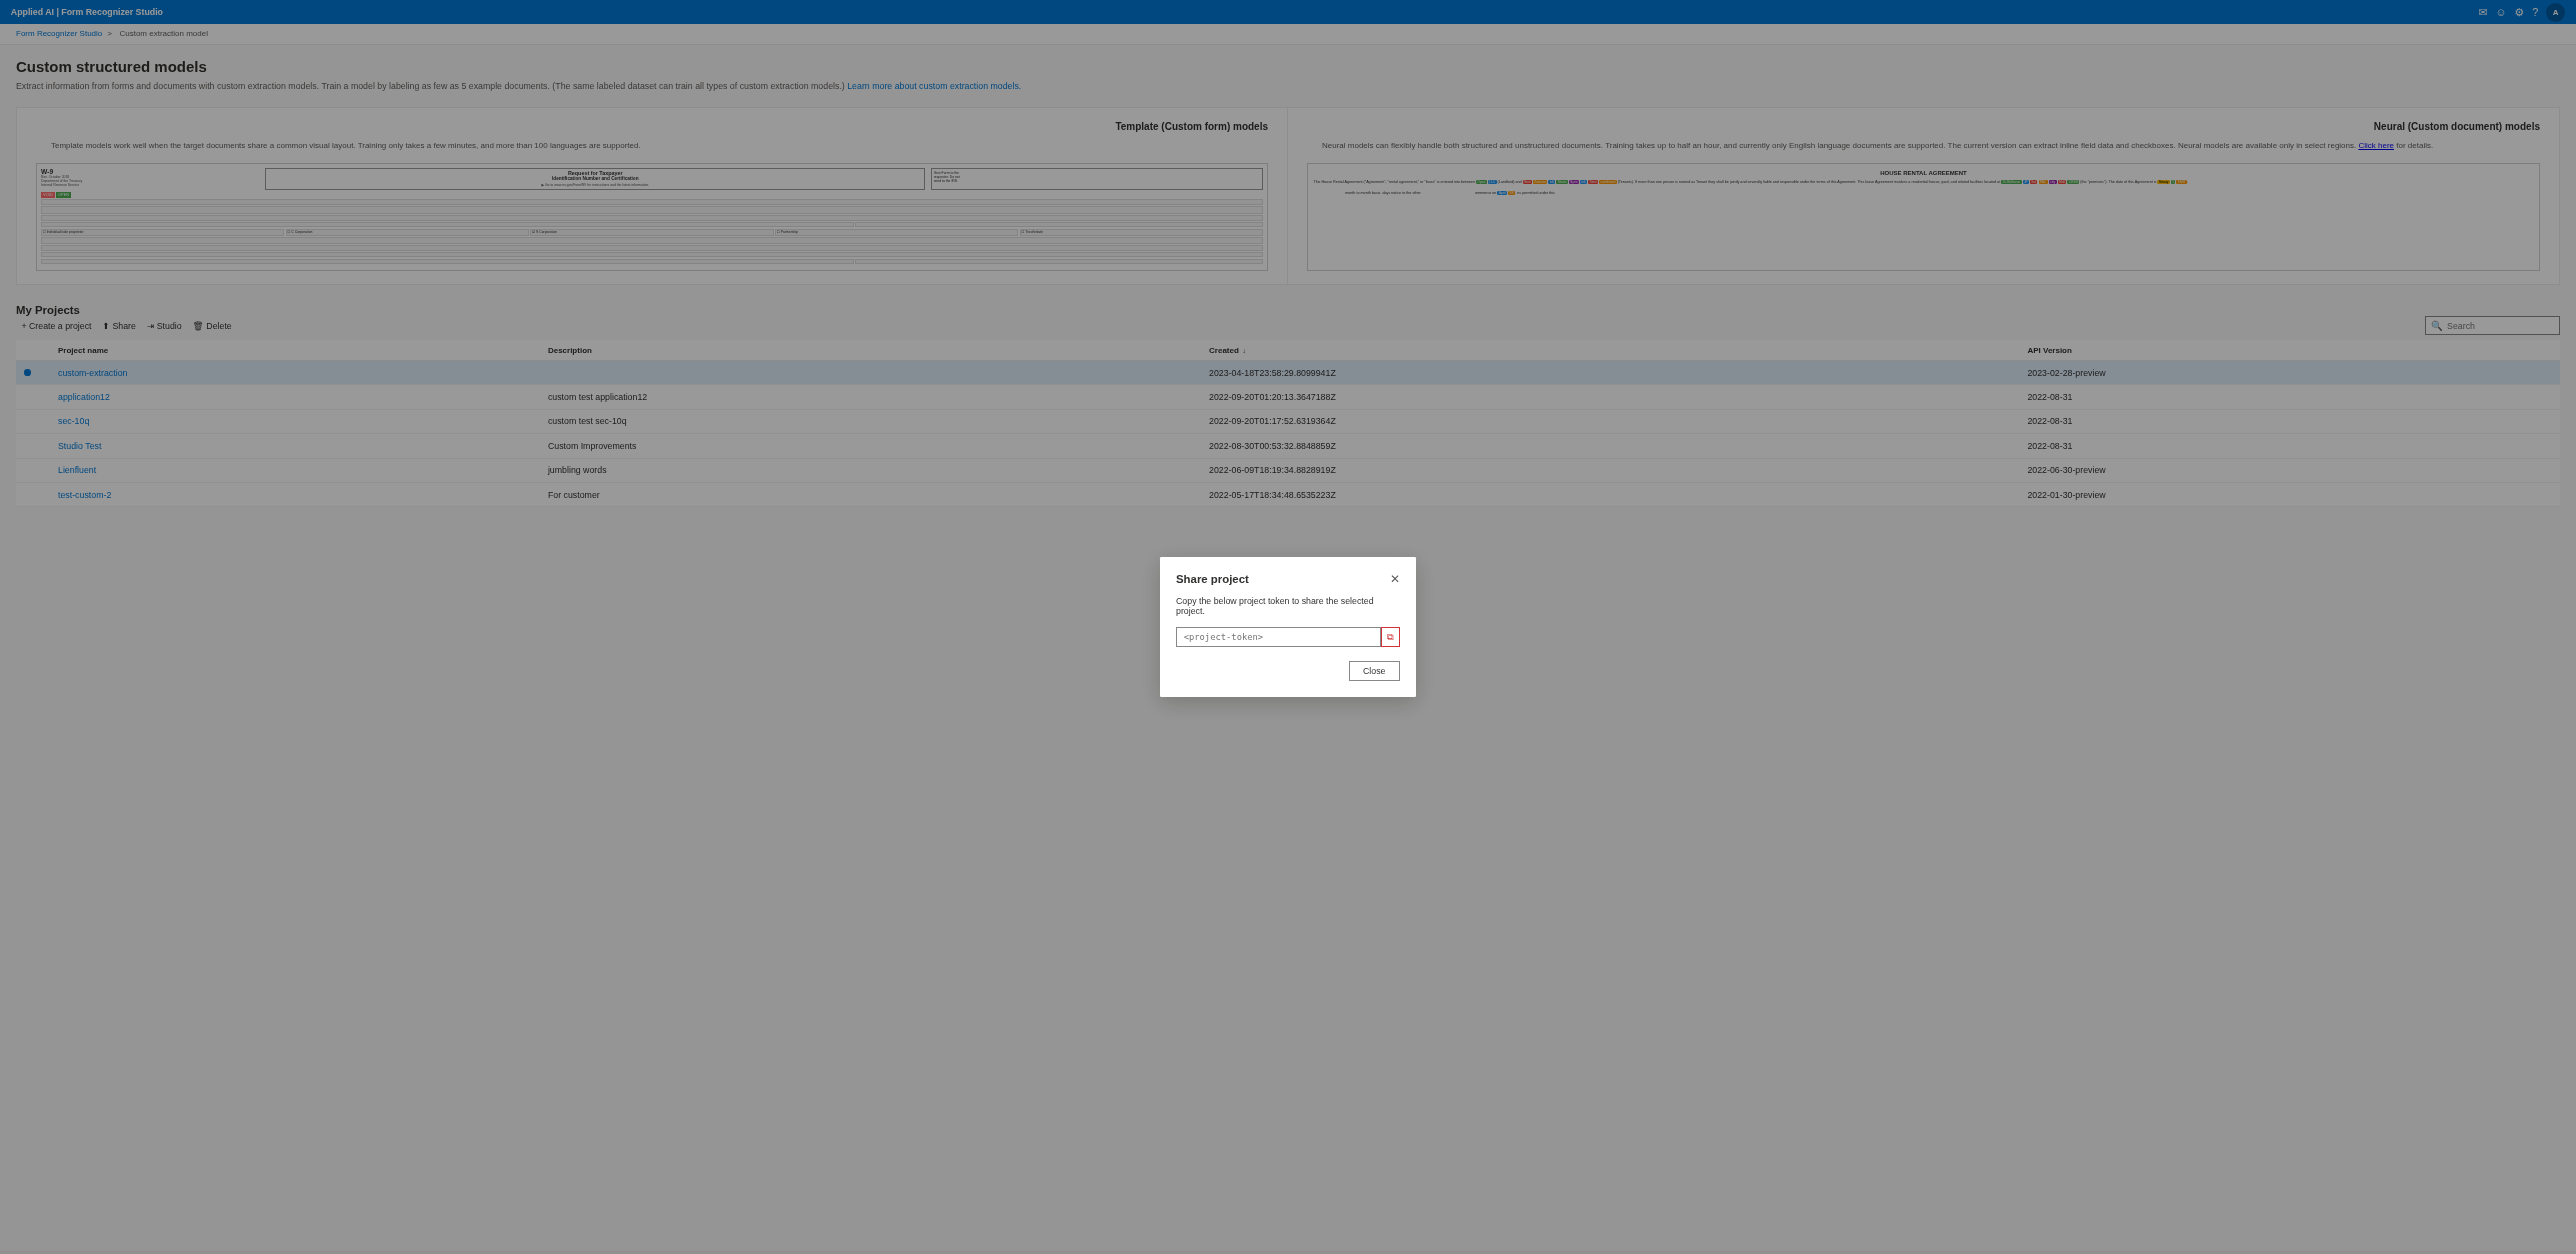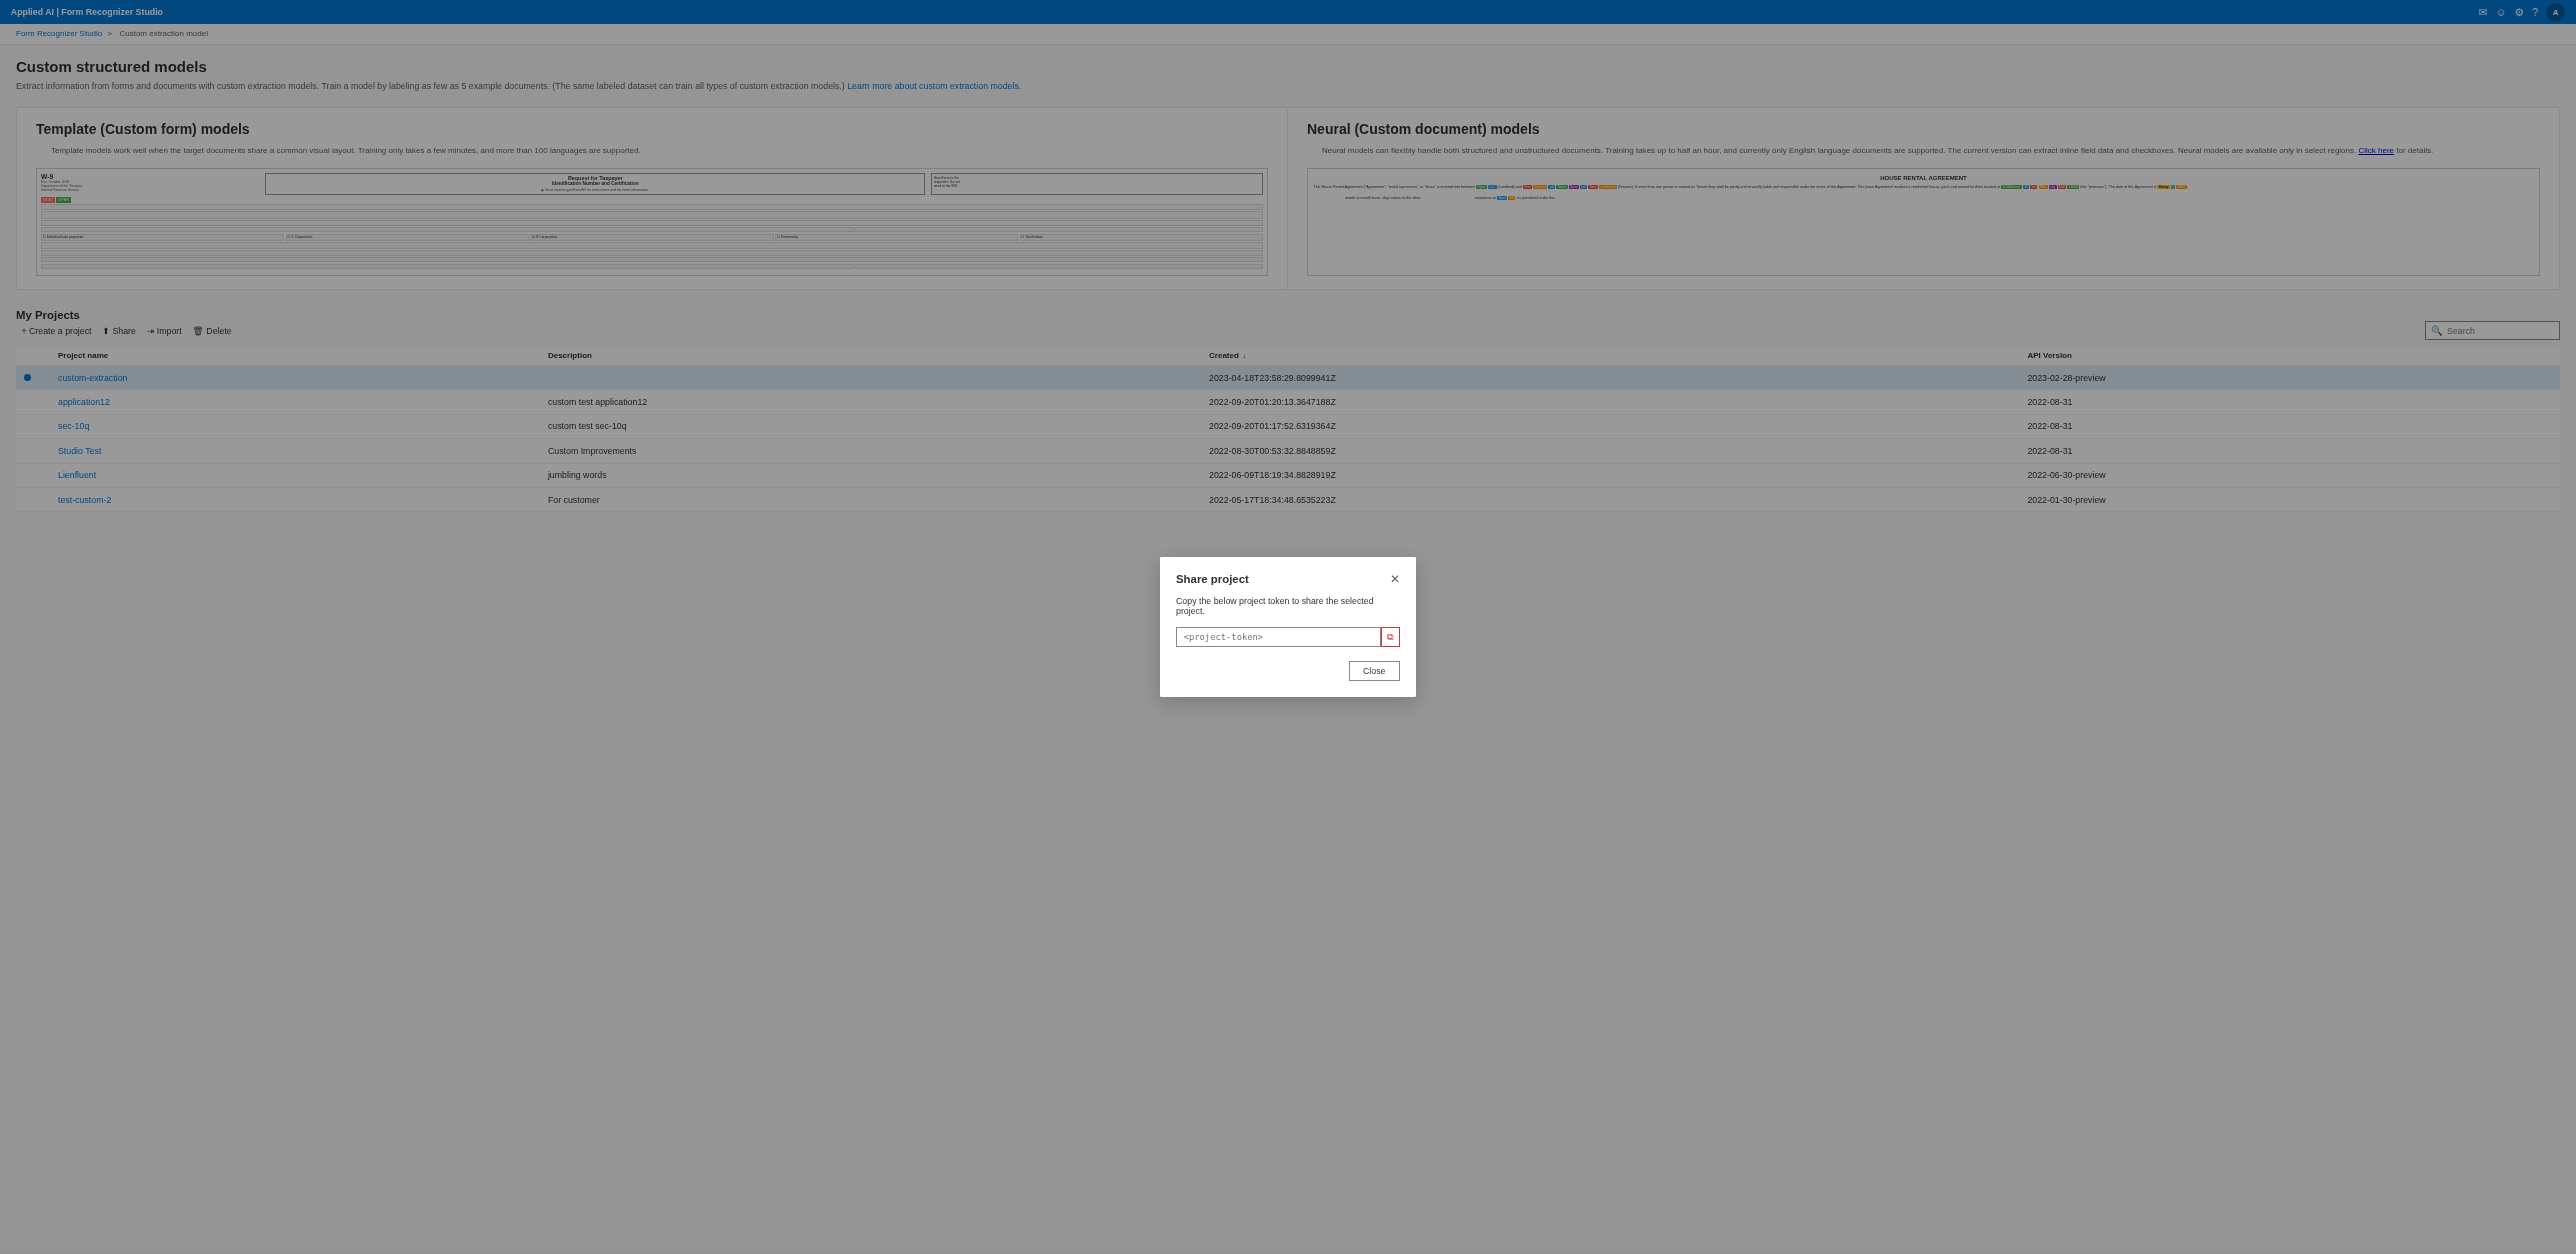--- a/index.html
+++ b/index.html
@@ -40,21 +40,21 @@
     .main-content { padding: 13.5px 16px; background: #faf9f8; min-height: calc(100vh - 24px - 24px); }
 
     .page-title { font-size: 15px; font-weight: 600; color: #323130; margin-bottom: 5.4px; }
     .page-subtitle { font-size: 8.8px; color: #605e5c; margin-bottom: 16px; }
     .page-subtitle a { color: #0078d4; text-decoration: none; }
 
     
     .model-cards { display: grid; grid-template-columns: 1fr 1fr; gap: 0; border: 0.7px solid #edebe9; background: white; margin-bottom: 19px; }
     .model-card { padding: 13.5px 19px; }
     .model-card:first-child { border-right: 0.7px solid #edebe9; }
-    .model-card-title { font-size: 14px; font-weight: 600; text-align: left; margin-bottom: 8px; color: #323130; }
+    .model-card-title { font-size: 10px; font-weight: 600; text-align: right; margin-bottom: 8px; color: #323130; }
     .model-card-desc { font-size: 8px; color: #605e5c; margin-bottom: 10.8px; line-height: 1.5; margin-left: 15px; }
     .model-card-img {
       width: 100%; height: 108px; background: #f0f0f0;
       border: 0.7px solid #d2d0ce; display: flex; align-items: center; justify-content: center;
       font-size: 7.4px; color: #888; overflow: hidden; position: relative;
     }
     
     .w9-mock {
       width: 100%; height: 100%; background: white; padding: 4px;
       font-size: 4px; color: #333; overflow: hidden;
@@ -266,21 +266,21 @@
 
   <div class="toolbar-row">
     <div class="toolbar-actions">
       <button class="toolbar-btn">+ Create a project</button>
       <button class="toolbar-btn">
         <span style="font-size:8.8px">⬆</span>
         <span>Share</span>
       </button>
       <button class="toolbar-btn">
         <span style="font-size:8.8px">⇥</span>
-        <span>Import</span>
+        <span>Studio</span>
       </button>
       <button class="toolbar-btn">
         <span style="font-size:8.8px">🗑</span>
         <span>Delete</span>
       </button>
     </div>
     <div class="search-box-wrap">
       <div class="search-box">
         <span class="search-icon">🔍</span>
         <input type="text" placeholder="Search" style="">

